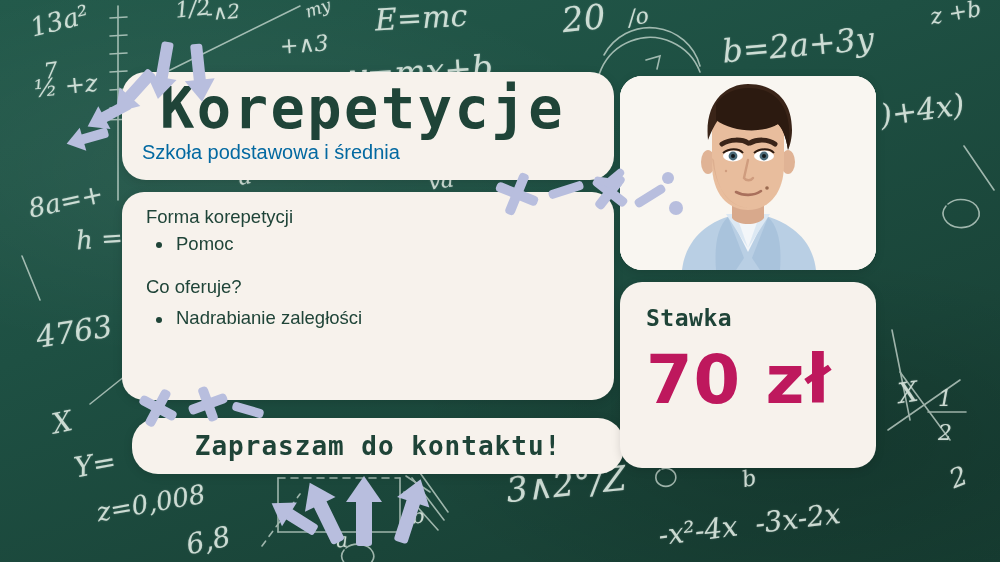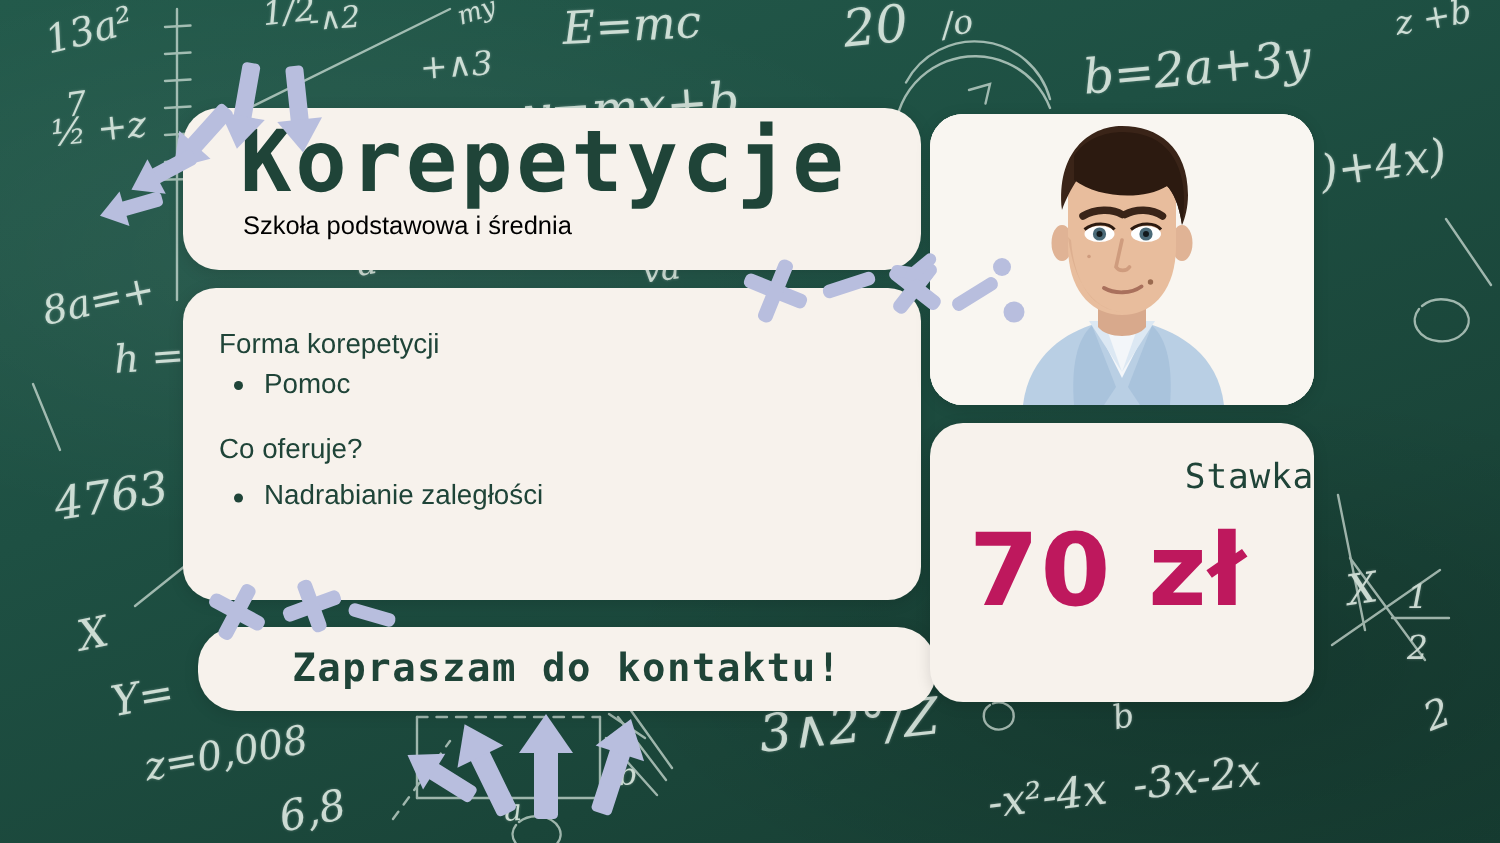--- a/index.html
+++ b/index.html
@@ -53,28 +53,28 @@
     font-family:"DejaVu Sans Mono", monospace;
     font-weight:700;
     font-size:57px;
     letter-spacing:2.5px;
     color:#1f4438;
     line-height:1;
     padding:8px 0 0 38px;
   }
   .subtitle{
     margin:0;
-    padding:4px 0 0 40px;
-    font-size:17px;
-    color:#000000;
+    padding:4px 0 0 20px;
+    font-size:20px;
+    color:#0369a1;
     font-family:"Liberation Sans", sans-serif;
   }
   .body-inner{padding:14px 0 0 24px;}
   .sect-head{
-    font-size:18.5px;color:#1f4438;margin:12px 0 3px 0;
+    font-size:18.5px;color:#1f4438;margin:0 0 3px 0;
     font-family:"Liberation Sans", sans-serif;
   }
   .sect-head.second{margin-top:19px;margin-bottom:7px;}
   ul.bullets{list-style:none;margin:0;padding:0;}
   ul.bullets li{
     position:relative;
     font-size:18.5px;
     color:#1f4438;
     line-height:1.42;
     padding-left:30px;
@@ -90,26 +90,25 @@
     font-weight:700;
     font-size:26px;
     letter-spacing:1px;
     color:#1f4438;
     text-align:center;
     line-height:56px;
   }
   .price-inner{padding:22px 0 0 26px;}
   .price-label{
     font-family:"DejaVu Sans Mono", monospace;
-    font-weight:400;
+    font-weight:700;
     font-size:23px;
     color:#1f4438;
     line-height:1.26;
     letter-spacing:.5px;
-    text-align:right;
   }
   .price-value{
     font-family:"DejaVu Sans", sans-serif;
     font-weight:700;
     font-size:67px;
     color:#be185d;
     line-height:1;
     margin-top:14px;
     letter-spacing:1px;
   }

